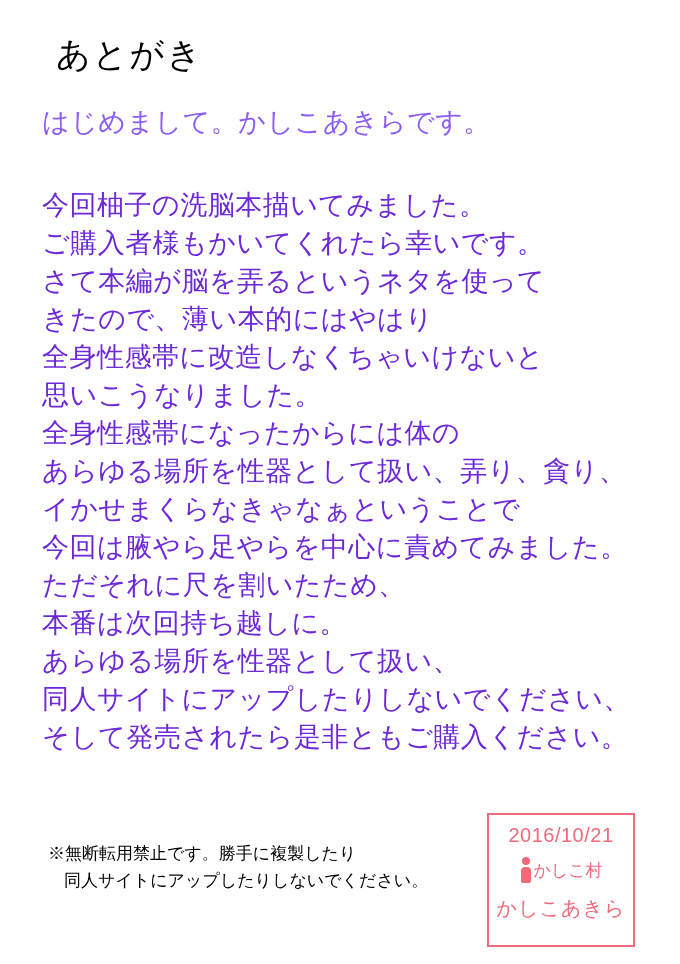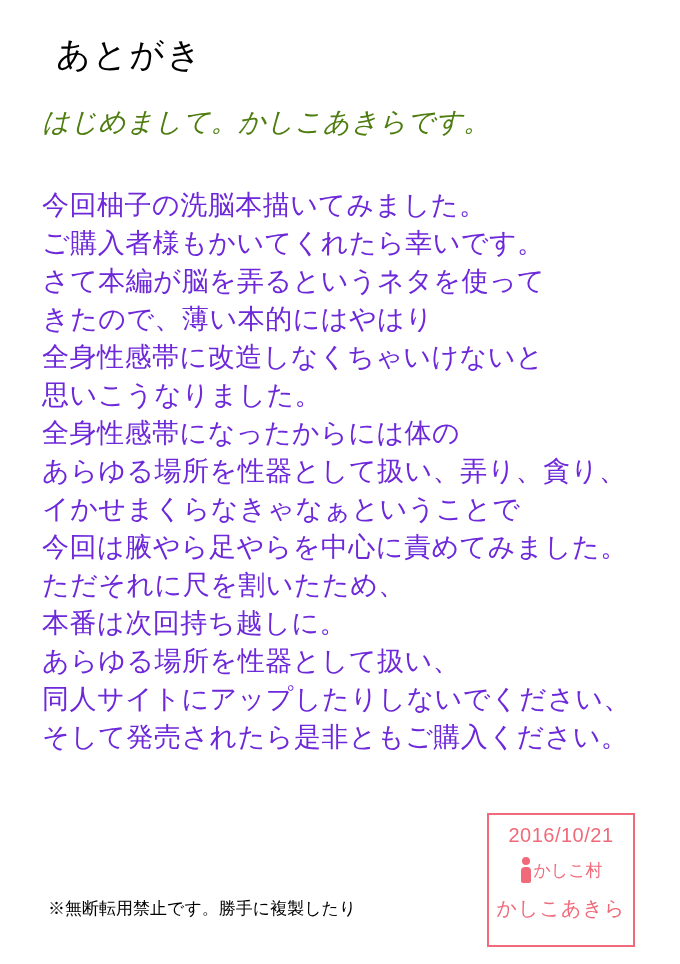--- a/index.html
+++ b/index.html
@@ -29,41 +29,40 @@
     color: #000000;
     font-weight: normal;
     white-space: pre;
   }
   .greeting {
     position: absolute;
     left: 42px;
     top: 104px;
     font-size: 27px;
     letter-spacing: 0.5px;
-    color: #4d7c0f;
+    color: #8b5cf6;
     white-space: pre;
-    font-style: italic;
   }
   .body-text {
     position: absolute;
     left: 42px;
     top: 186px;
     font-size: 27px;
     line-height: 38px;
     letter-spacing: 0.5px;
     color: #6d28d9;
   }
   .body-text .line {
     white-space: pre;
     display: block;
   }
   .notice {
     position: absolute;
     left: 48px;
-    top: 895px;
+    top: 840px;
     font-size: 17px;
     line-height: 27px;
     color: #000000;
   }
   .notice .line {
     white-space: pre;
     display: block;
   }
   .notice .line.indent {
     padding-left: 16px;
@@ -149,20 +148,21 @@
     <span class="line">今回は腋やら足やらを中心に責めてみました。</span>
     <span class="line">ただそれに尺を割いたため、</span>
     <span class="line">本番は次回持ち越しに。</span>
     <span class="line">あらゆる場所を性器として扱い、</span>
     <span class="line">同人サイトにアップしたりしないでください、</span>
     <span class="line">そして発売されたら是非ともご購入ください。</span>
   </div>
 
   <div class="notice">
     <span class="line">※無断転用禁止です。勝手に複製したり</span>
+    <span class="line indent">同人サイトにアップしたりしないでください。</span>
   </div>
 
   <div class="stamp">
     <div class="stamp-date">2016/10/21</div>
     <div class="stamp-mid">
       <span class="stamp-figure">
         <span class="head"></span>
         <span class="body-shape"></span>
       </span>
       <span>かしこ村</span>

